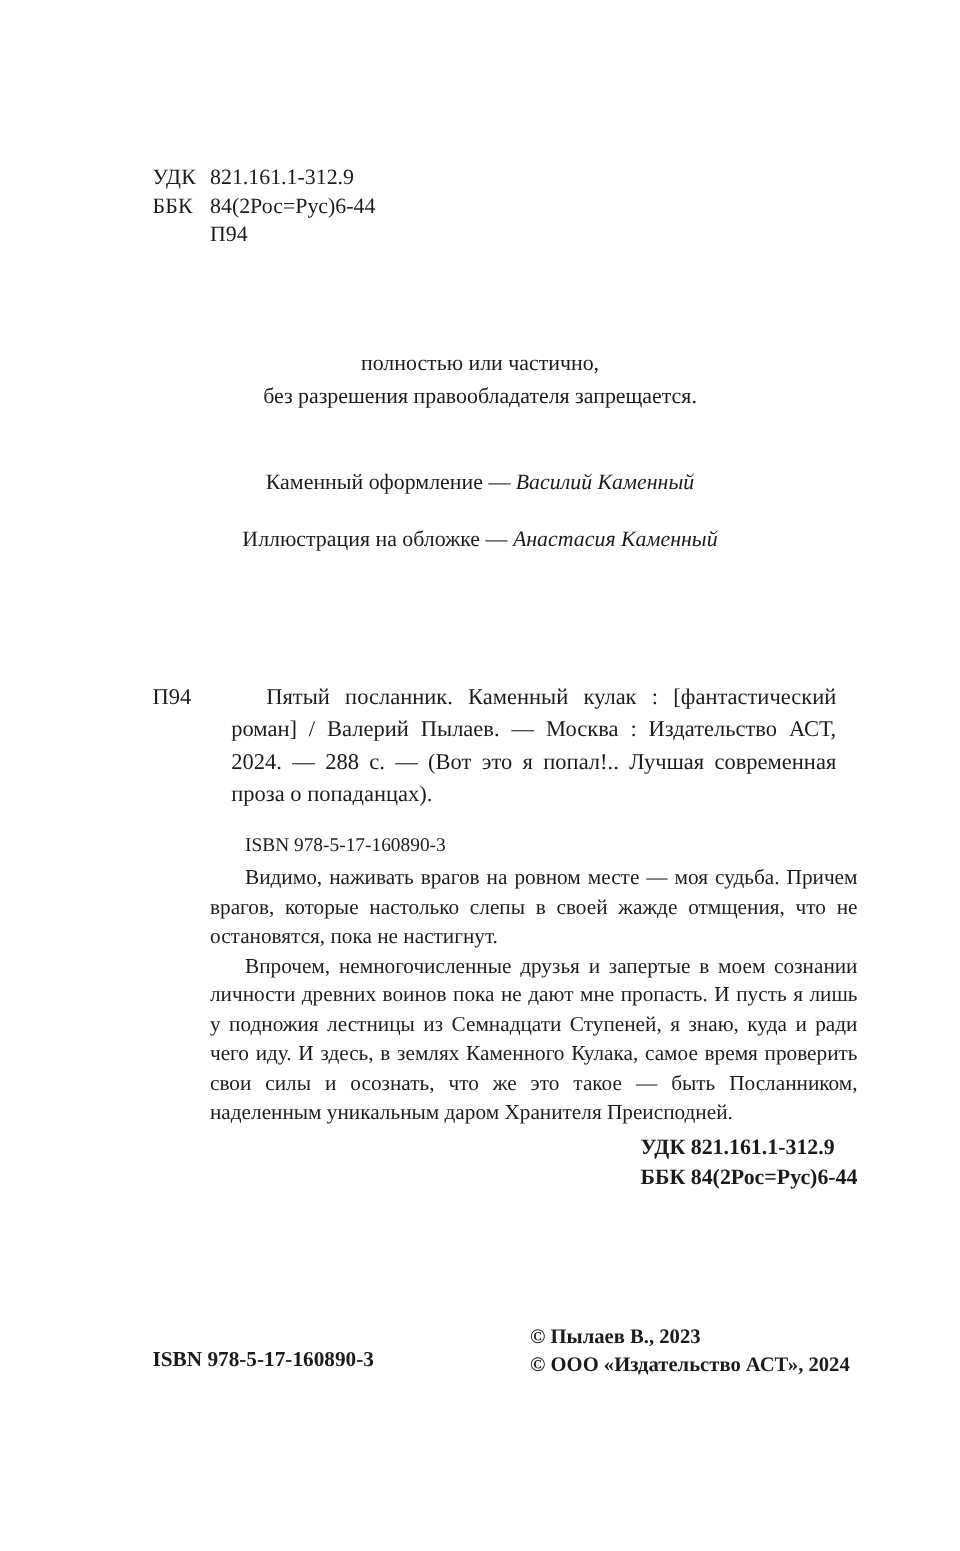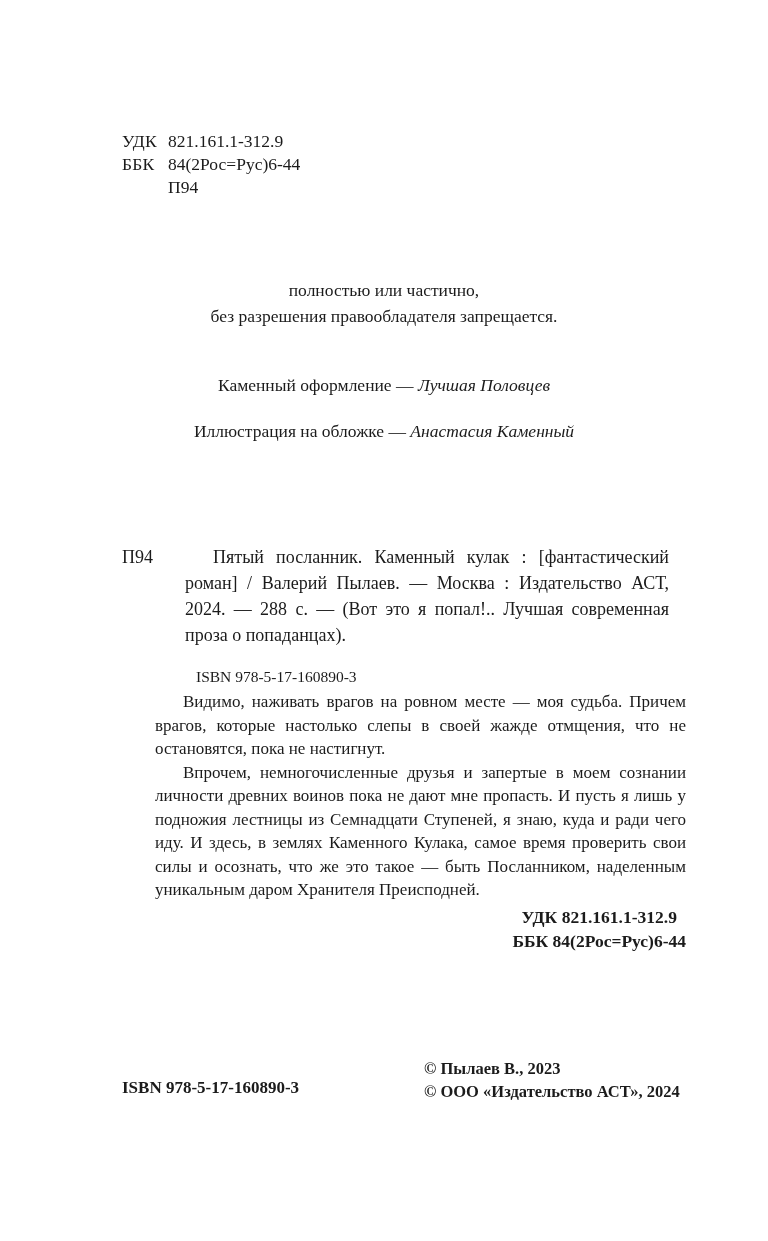--- a/index.html
+++ b/index.html
@@ -103,38 +103,38 @@
     text-indent: 28px;
   }
   .record-isbn {
     margin-left: 46px;
     font-size: 15.5px;
     line-height: 24px;
     padding-left: 28px;
   }
 
   .annotation {
-    margin-left: 33px;
+    margin-left: 46px;
     margin-top: 1px;
     text-align: justify;
     text-justify: inter-word;
     font-size: 17px;
     line-height: 23.5px;
   }
   .annotation p {
     margin: 0;
     text-indent: 28px;
   }
 
   
   .class-foot {
     position: absolute;
     right: 82px;
     top: 905px;
-    text-align: center;
+    text-align: left;
     font-weight: bold;
     font-size: 17.5px;
     line-height: 24px;
     white-space: nowrap;
   }
 
   
   .imprint-isbn {
     position: absolute;
     left: 122px;
@@ -172,21 +172,21 @@
       <span class="class-value">П94</span>
     </div>
   </div>
 
   <div class="notice">
     <div>полностью или частично,</div>
     <div>без разрешения правообладателя запрещается.</div>
   </div>
 
   <div class="credit one">
-    <span>Каменный оформление — </span><em>Лучшая Половцев</em>
+    <span>Каменный оформление — </span><em>Василий Каменный</em>
   </div>
   <div class="credit two">
     <span>Иллюстрация на обложке — </span><em>Анастасия Каменный</em>
   </div>
 
   <div class="record">
 
     <div class="record-body">
       <span class="record-sigla">П94</span>
       <p>Пятый посланник. Каменный кулак : [фантастический роман] / Валерий Пылаев. — Москва : Издательство АСТ, 2024. — 288 с. — (Вот это я попал!.. Лучшая современная проза о попаданцах).</p>

